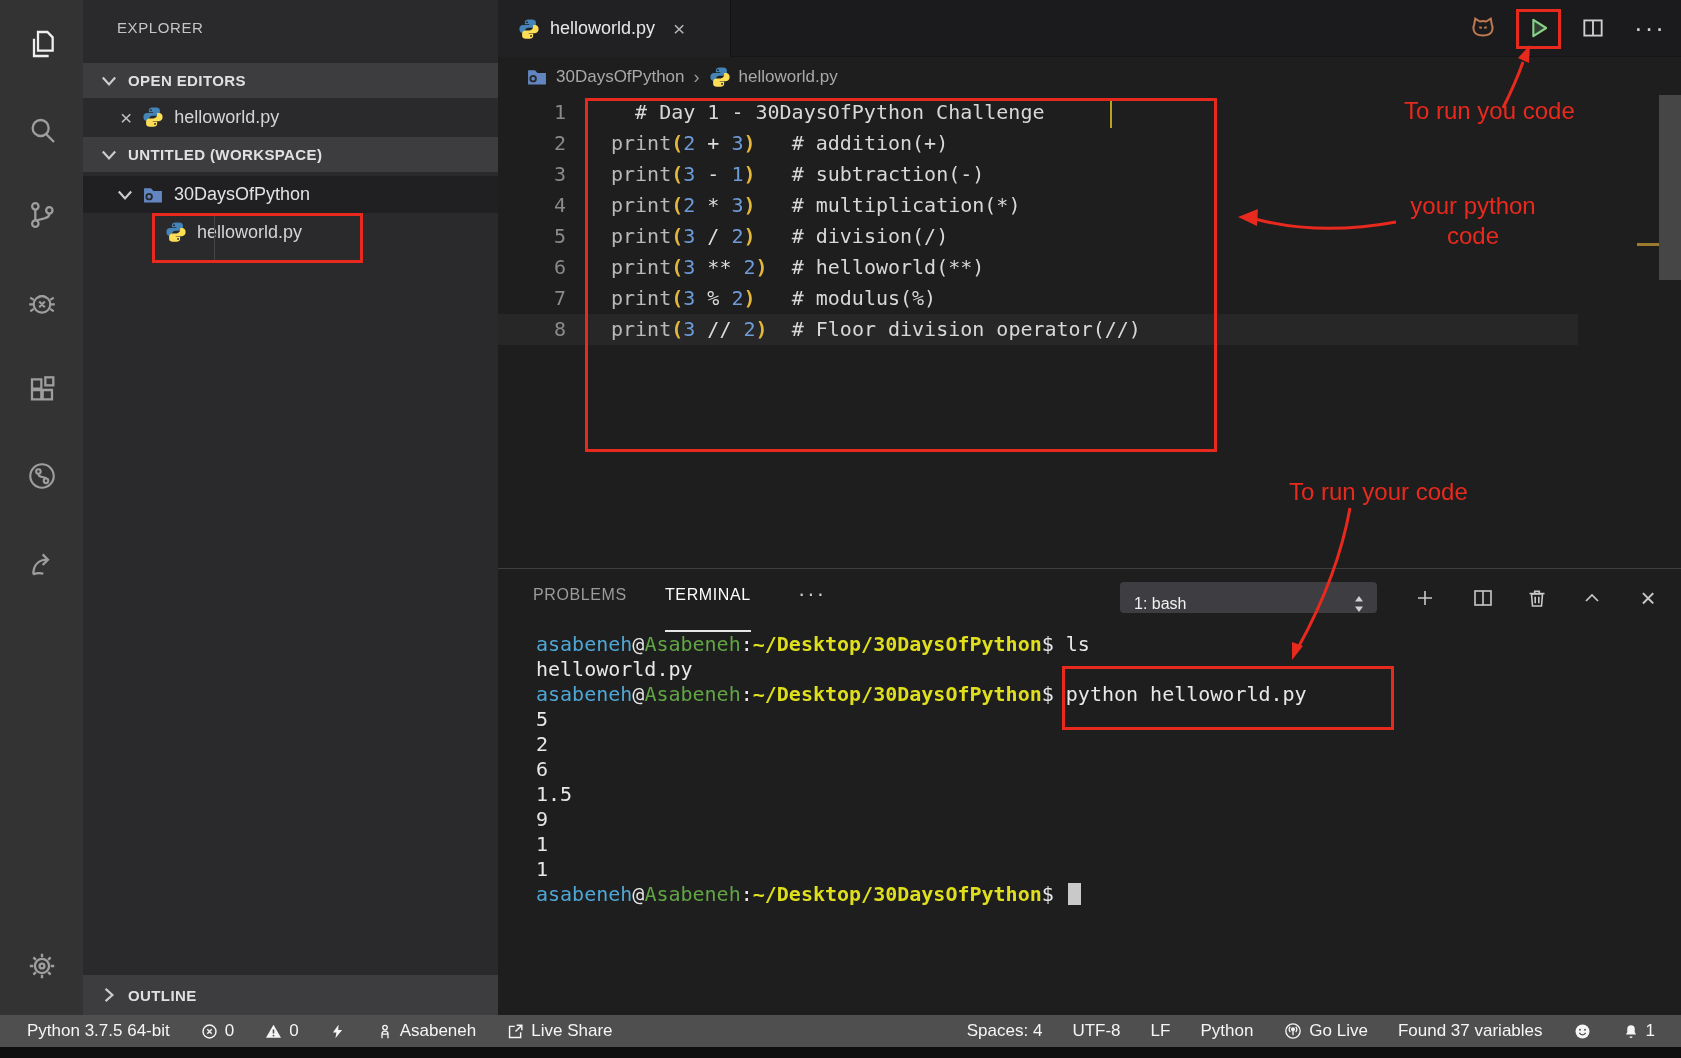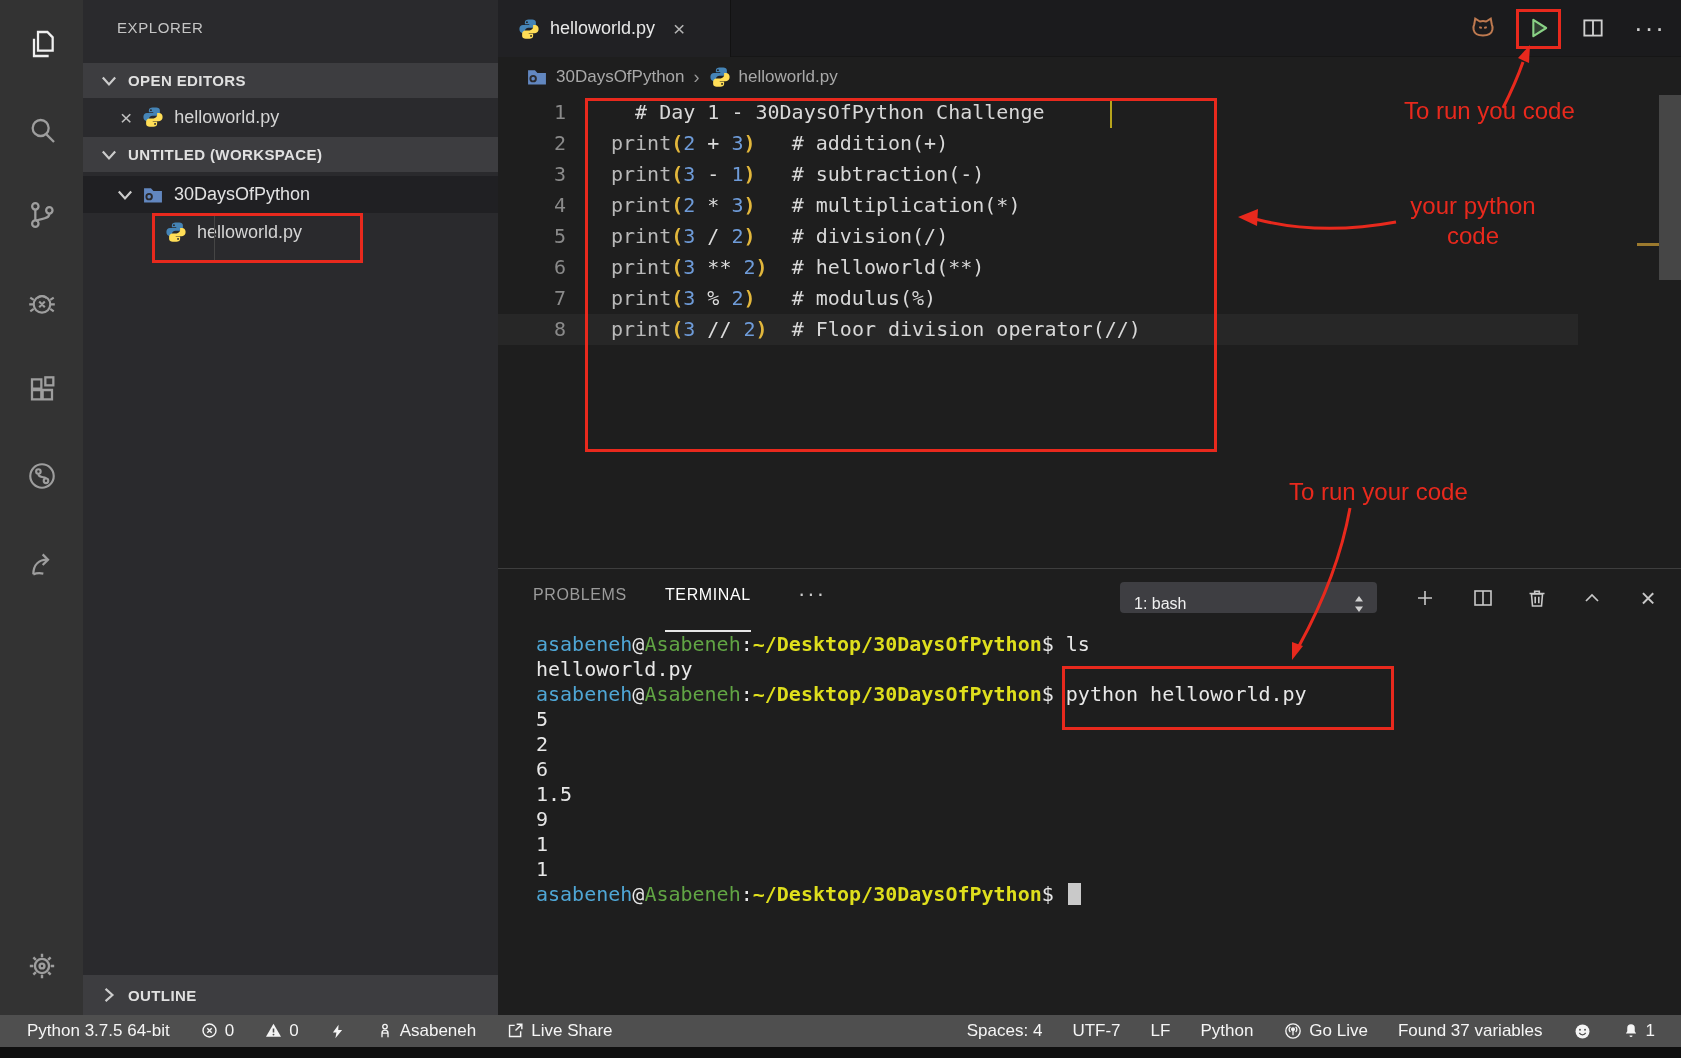--- a/index.html
+++ b/index.html
@@ -72,21 +72,21 @@
   .tk-user { color:#4fa6d5; }
   .tk-host { color:#61a544; }
   .tk-path { color:#dfdf1d; font-weight:bold; }
   .term-line .tk-pl { color:#e8e8e8; }
   .term-cursor { display:inline-block; width:13px; height:22px; background:#c9c9c9; vertical-align:-4px; margin-left:2px; }
 
   
   .status-bar { position:absolute; left:0; top:1015px; width:1681px; height:32px; background:#4f4f4f; display:flex; align-items:center; color:#f5f5f5; font-size:17px; }
   .sb-group-left { display:flex; align-items:center; gap:30px; padding-left:27px; }
   .sb-group-right { display:flex; align-items:center; gap:30px; margin-left:auto; padding-right:26px; }
-  .sb-item { display:flex; align-items:flex-start; gap:6px; cursor:pointer; white-space:nowrap; }
+  .sb-item { display:flex; align-items:flex-end; gap:6px; cursor:pointer; white-space:nowrap; }
   .sb-ico { display:flex; align-items:center; }
   .bottom-strip { position:absolute; left:0; top:1047px; width:1681px; height:11px; background:#0f0f0f; }
 
   
   .red-box { position:absolute; border:3px solid #e8291d; z-index:40; pointer-events:none; }
   .rb-explorer { left:152px; top:213px; width:211px; height:50px; }
   .rb-code { left:585px; top:98px; width:632px; height:354px; }
   .rb-play { left:1516px; top:9px; width:45px; height:40px; }
   .rb-terminal { left:1062px; top:666px; width:332px; height:64px; }
   .annot-text { position:absolute; color:#e8291d; font-size:24px; z-index:41; pointer-events:none; }
@@ -391,21 +391,21 @@
           </svg>
         </span>
         <span class="sb-label">Live Share</span>
       </span>
     </div>
   <div class="sb-group-right">
       <span class="sb-item">
         <span class="sb-label">Spaces: 4</span>
       </span>
       <span class="sb-item">
-        <span class="sb-label">UTF-7</span>
+        <span class="sb-label">UTF-8</span>
       </span>
       <span class="sb-item">
         <span class="sb-label">LF</span>
       </span>
       <span class="sb-item">
         <span class="sb-label">Python</span>
       </span>
       <span class="sb-item">
         <span class="sb-ico">
           <svg width="20" height="20" viewBox="0 0 24 24" fill="none" stroke="currentColor" stroke-width="1.6">

